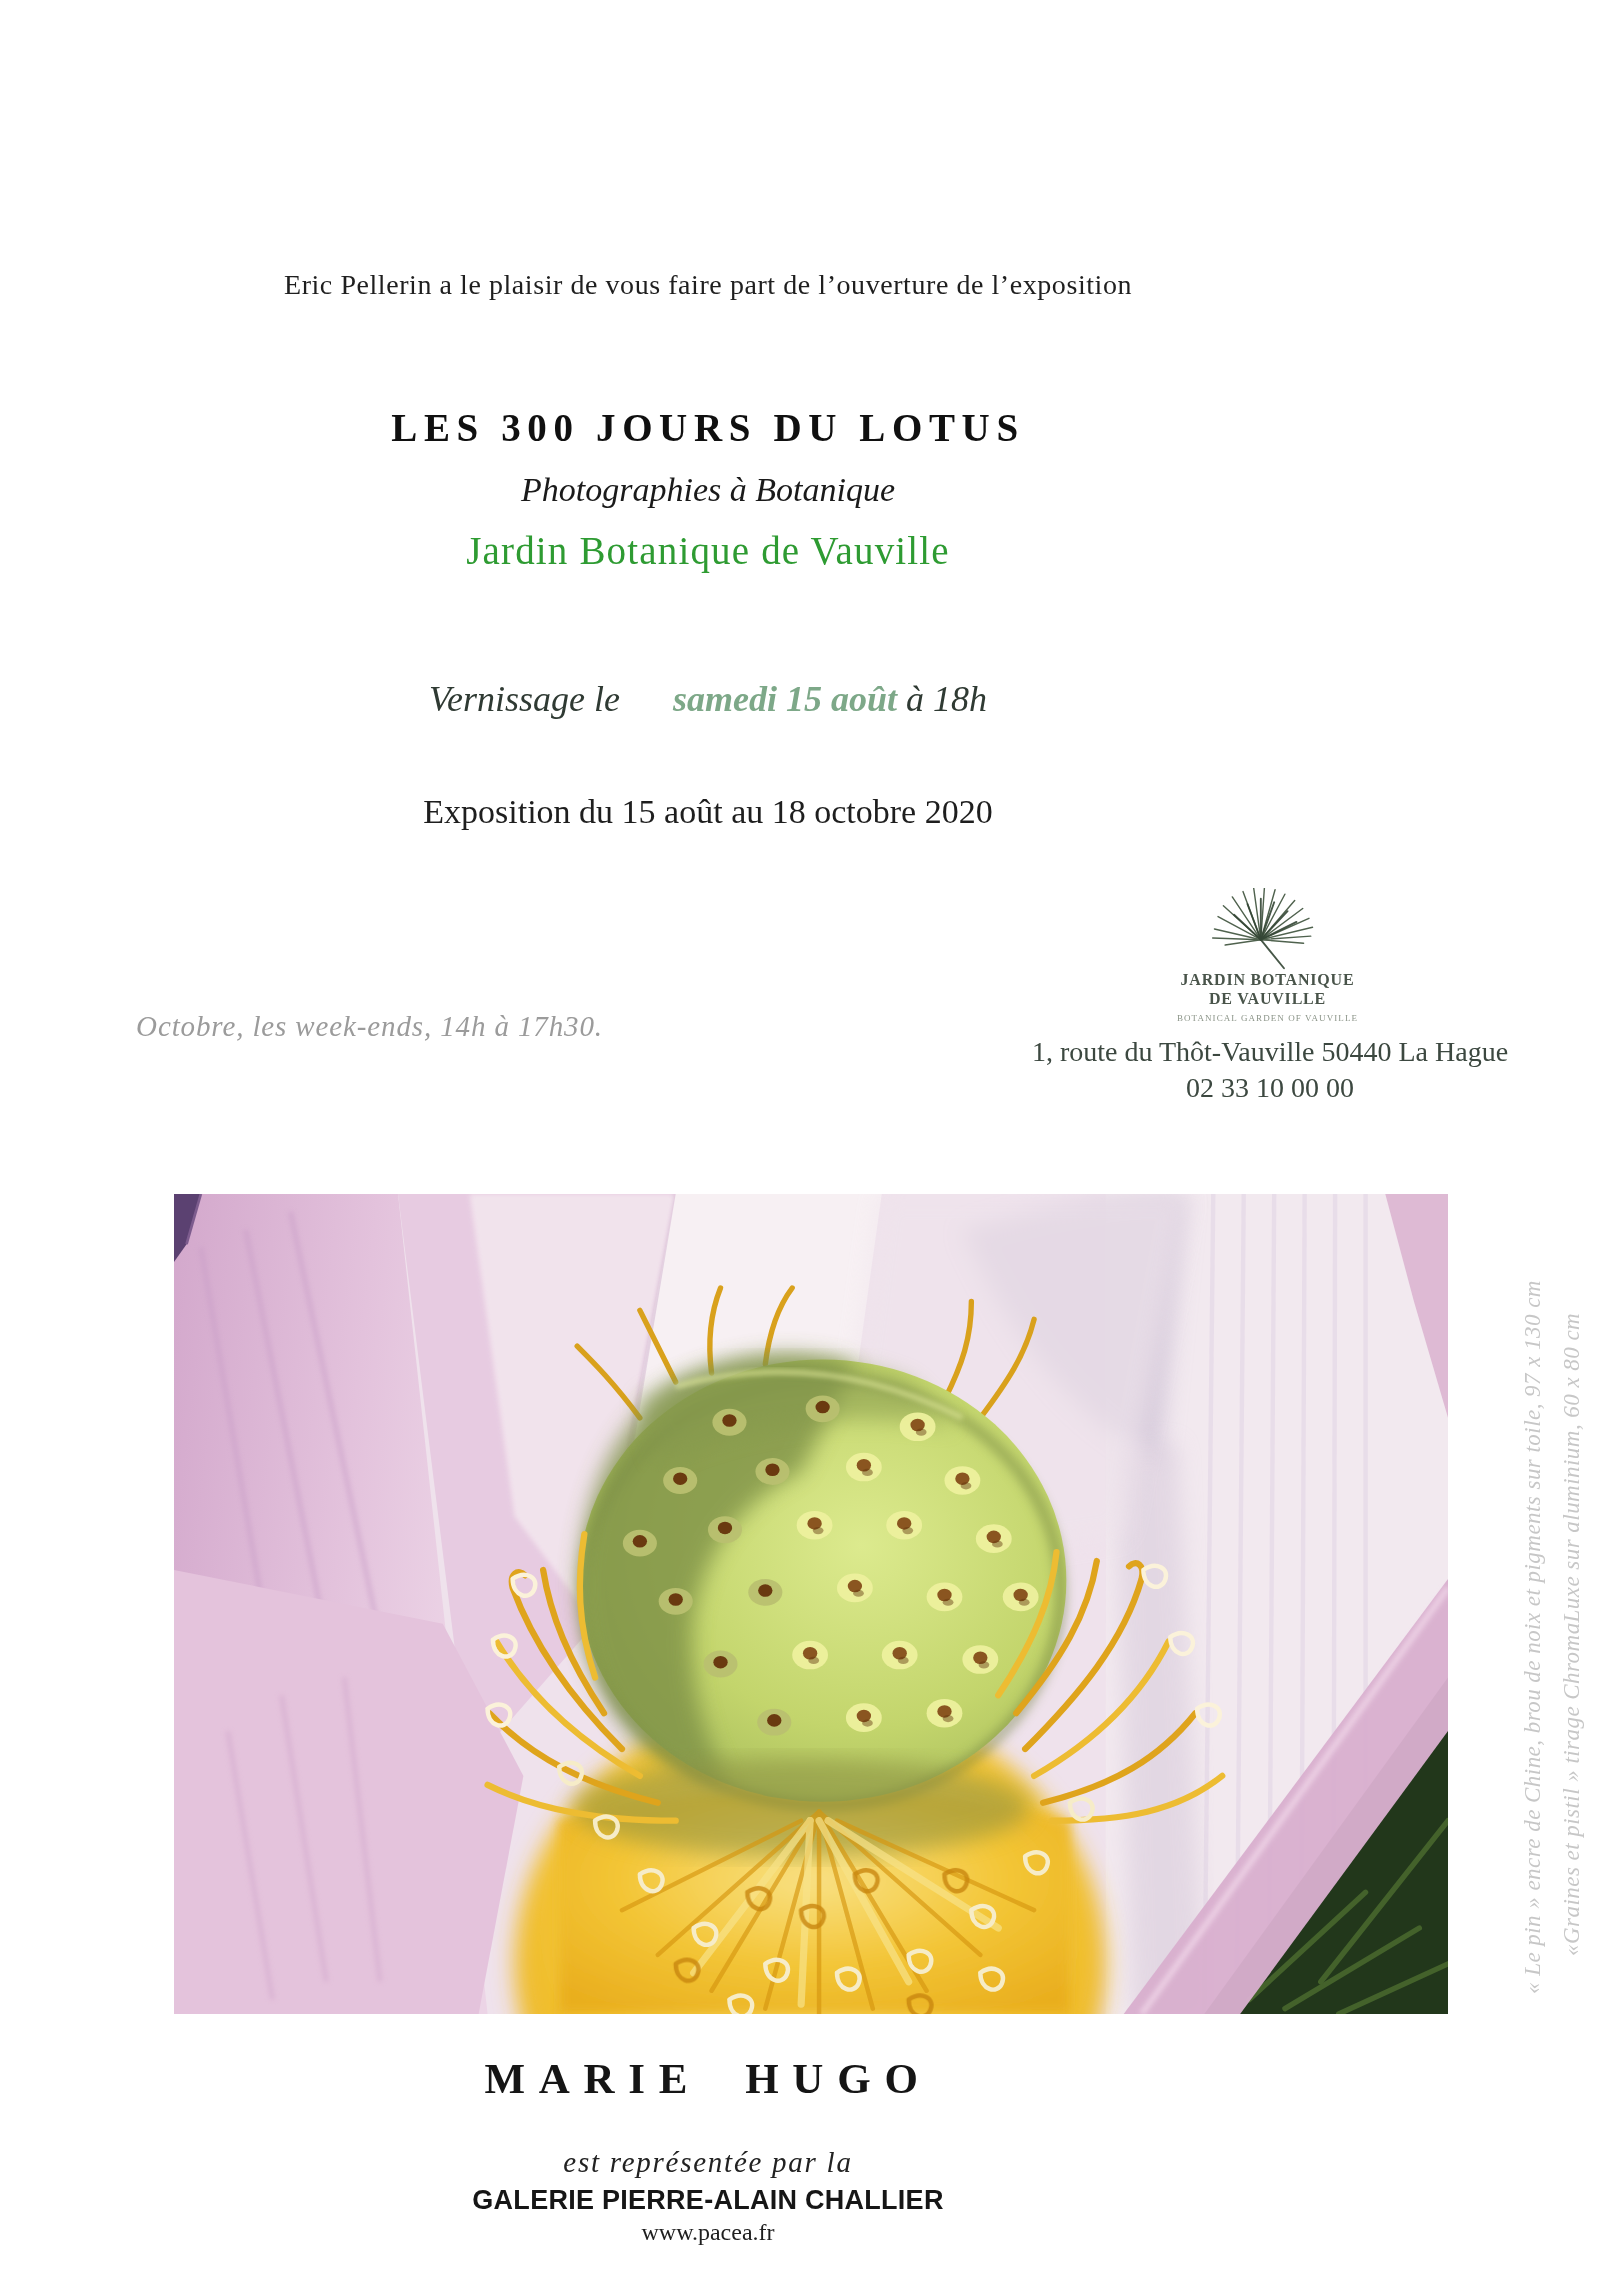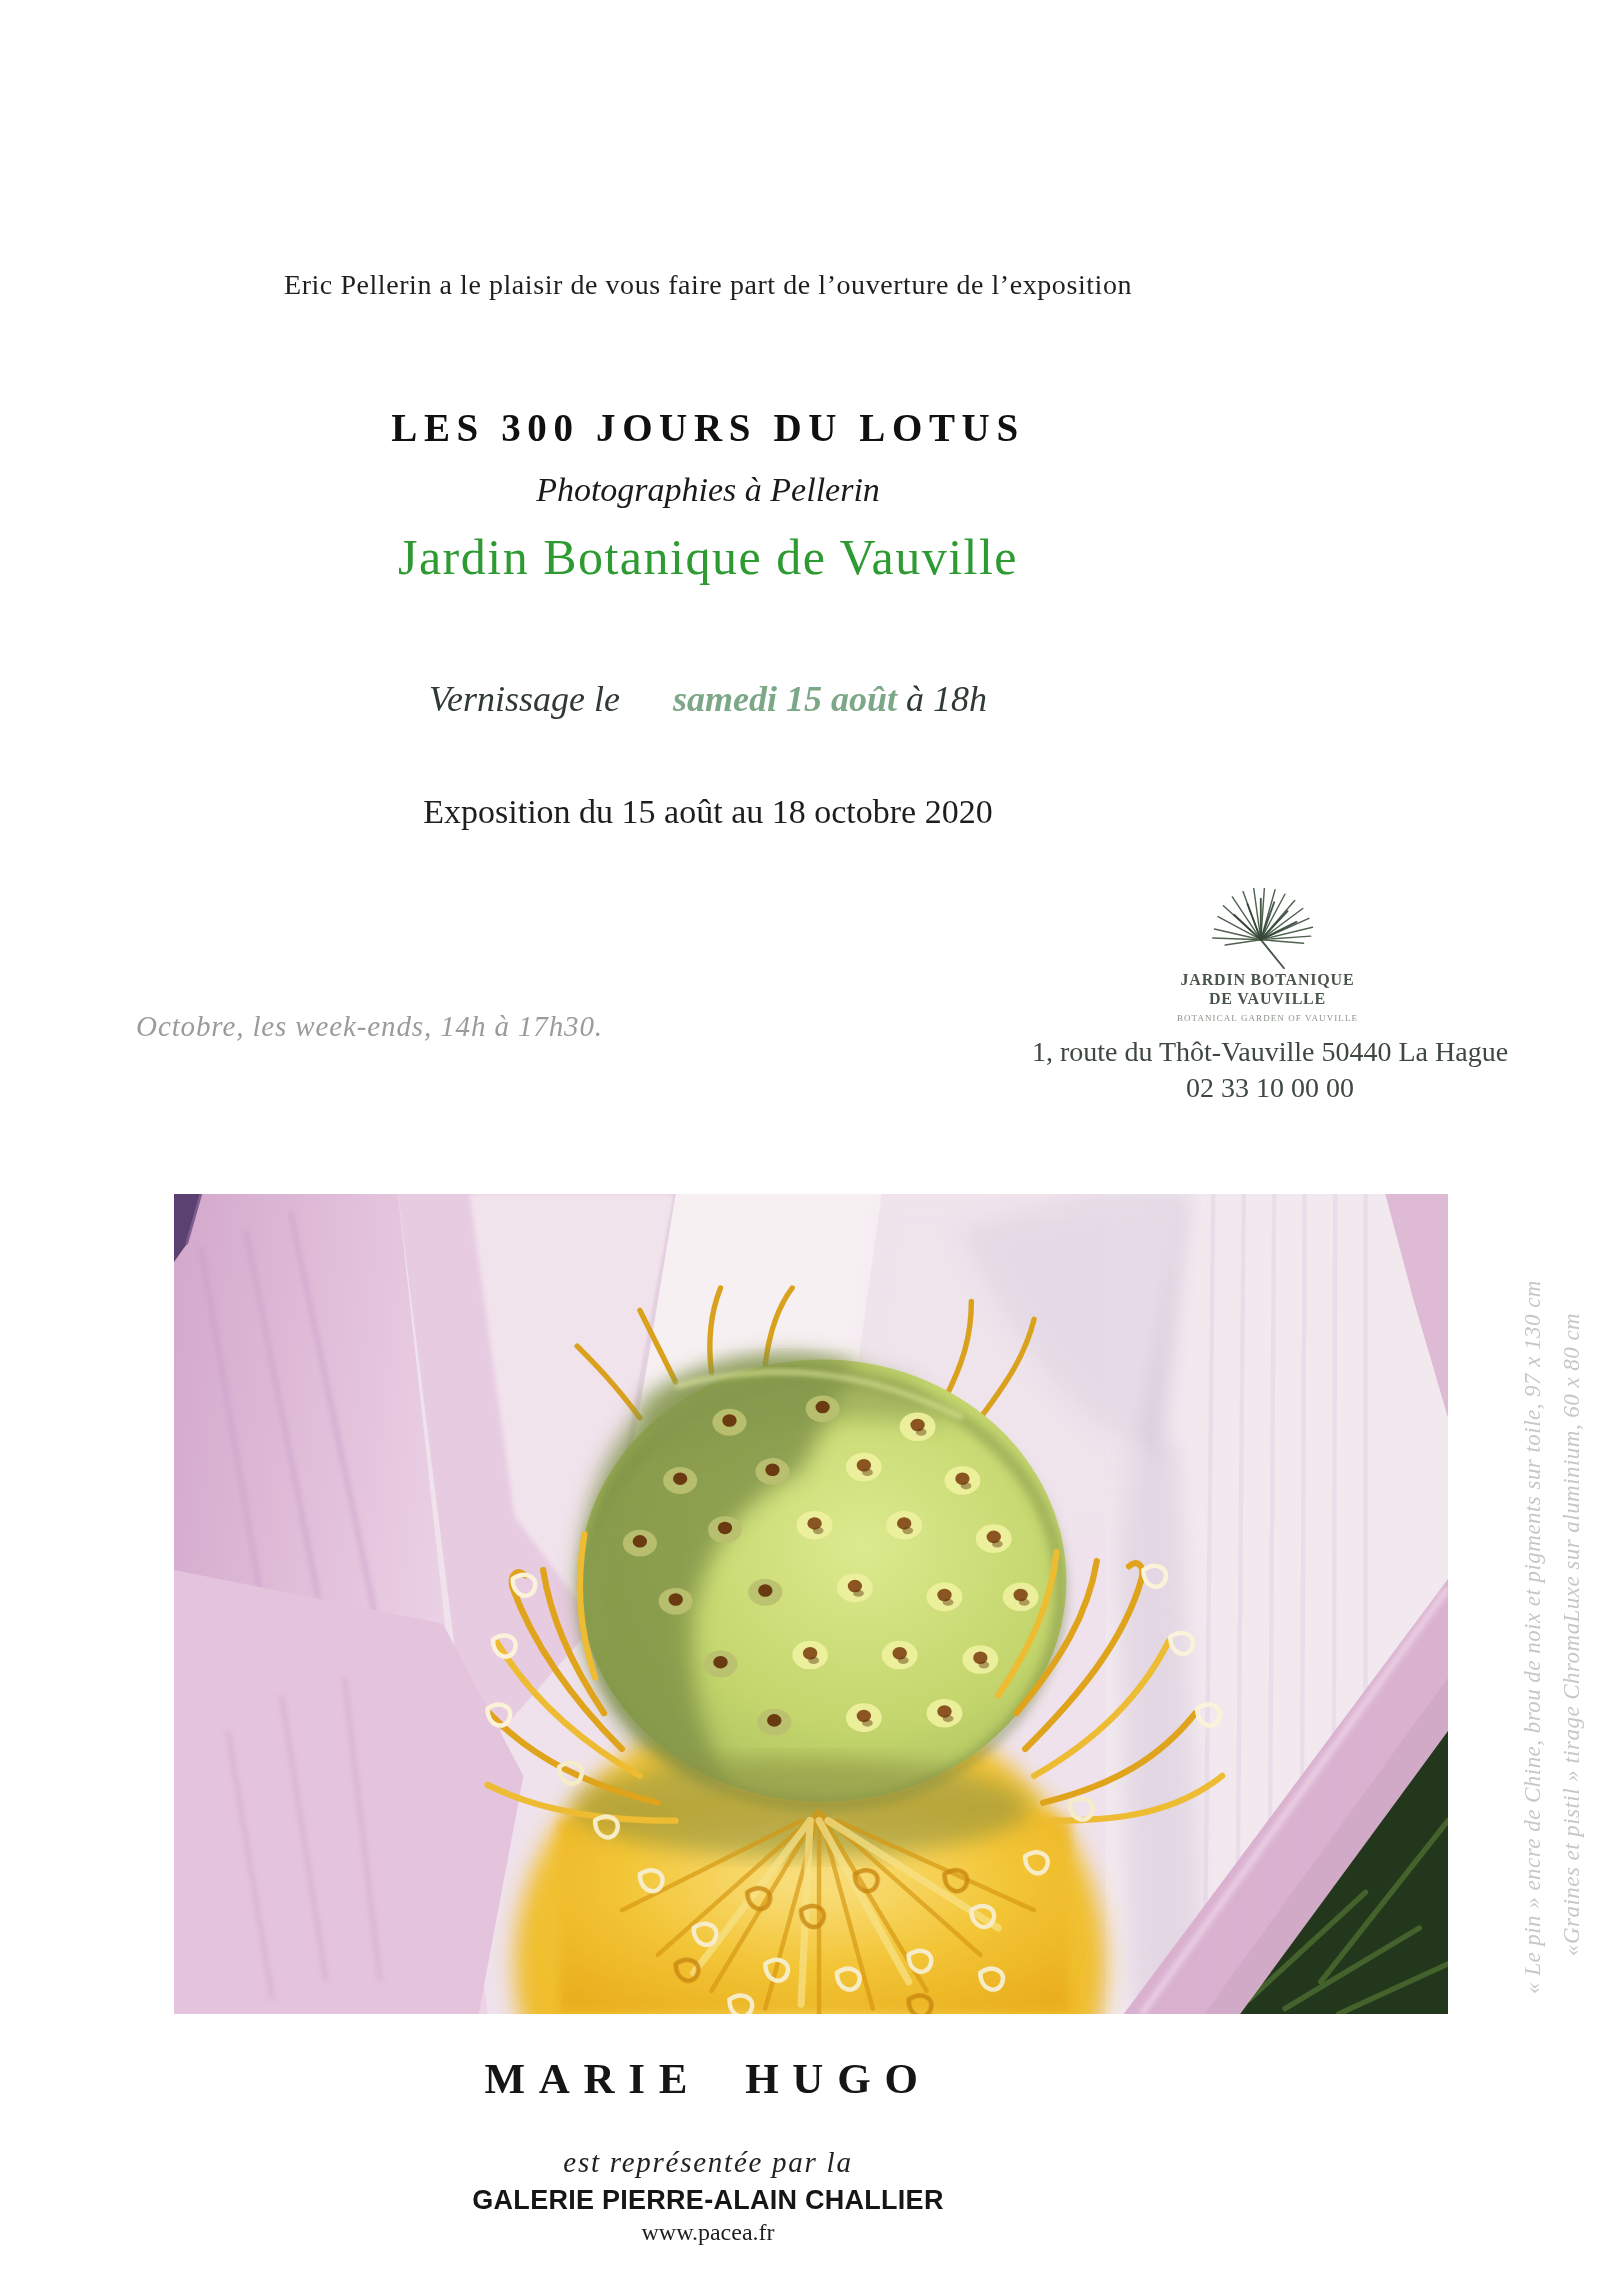--- a/index.html
+++ b/index.html
@@ -5,21 +5,21 @@
   html,body{margin:0;padding:0;}
   body{
     width:1621px;height:2293px;position:relative;background:#ffffff;
     font-family:"Liberation Serif", serif;color:#1c1c1c;overflow:hidden;
   }
   .abs{position:absolute;}
   .ctr{left:0;width:1416px;text-align:center;}
   .intro{top:269px;font-size:28px;letter-spacing:0.02em;color:#1f1f1f;}
   .title{top:405px;font-size:39px;font-weight:bold;letter-spacing:0.17em;color:#101010;}
   .subtitle{top:471px;font-size:34px;font-style:italic;color:#1a1a1a;}
-  .venue{top:528px;font-size:50px;color:#2e9b32;letter-spacing:0.03em;}
+  .venue{top:528px;font-size:39px;color:#2e9b32;letter-spacing:0.03em;}
   .vernissage{top:678px;font-size:36px;font-style:italic;color:#2f3a33;}
   .vernissage .hl{color:#7da888;font-weight:bold;margin-left:44px;}
   .expo{top:793px;font-size:34px;color:#1e1e1e;}
   .schedule{left:56px;width:627px;top:1007px;text-align:center;font-size:29px;
     font-style:italic;color:#9b9b9b;line-height:39px;letter-spacing:0.03em;}
   .logoblock{left:1133px;width:269px;top:888px;text-align:center;}
   .logoname{font-size:16px;font-weight:600;color:#49544a;letter-spacing:0.05em;line-height:19px;}
   .logotag{font-size:9px;color:#8b9488;letter-spacing:0.12em;margin-top:4.5px;}
   .contact{left:1030px;width:480px;top:1034px;text-align:center;font-size:28px;
     color:#3c4840;line-height:36px;}
@@ -33,21 +33,21 @@
   .gallery{top:2185px;font-size:27px;font-weight:bold;font-family:"Liberation Sans",sans-serif;
     letter-spacing:0.01em;color:#161616;}
   .site{top:2219px;font-size:24px;color:#1f1f1f;}
 </style>
 </head>
 <body>
 
 <div class="abs ctr intro">Eric Pellerin a le plaisir de vous faire part de l’ouverture de l’exposition</div>
 
 <div class="abs ctr title">LES 300 JOURS DU LOTUS</div>
-<div class="abs ctr subtitle">Photographies à Pellerin</div>
+<div class="abs ctr subtitle">Photographies à Botanique</div>
 <div class="abs ctr venue">Jardin Botanique de Vauville</div>
 
 <div class="abs ctr vernissage"><span>Vernissage le </span><span class="hl">samedi 15 août</span><span> à 18h</span></div>
 
 <div class="abs ctr expo">Exposition du 15 août au 18 octobre 2020</div>
 
 <div class="abs schedule">
   <div>Octobre, les week-ends, 14h à 17h30.</div>
 </div>
 

